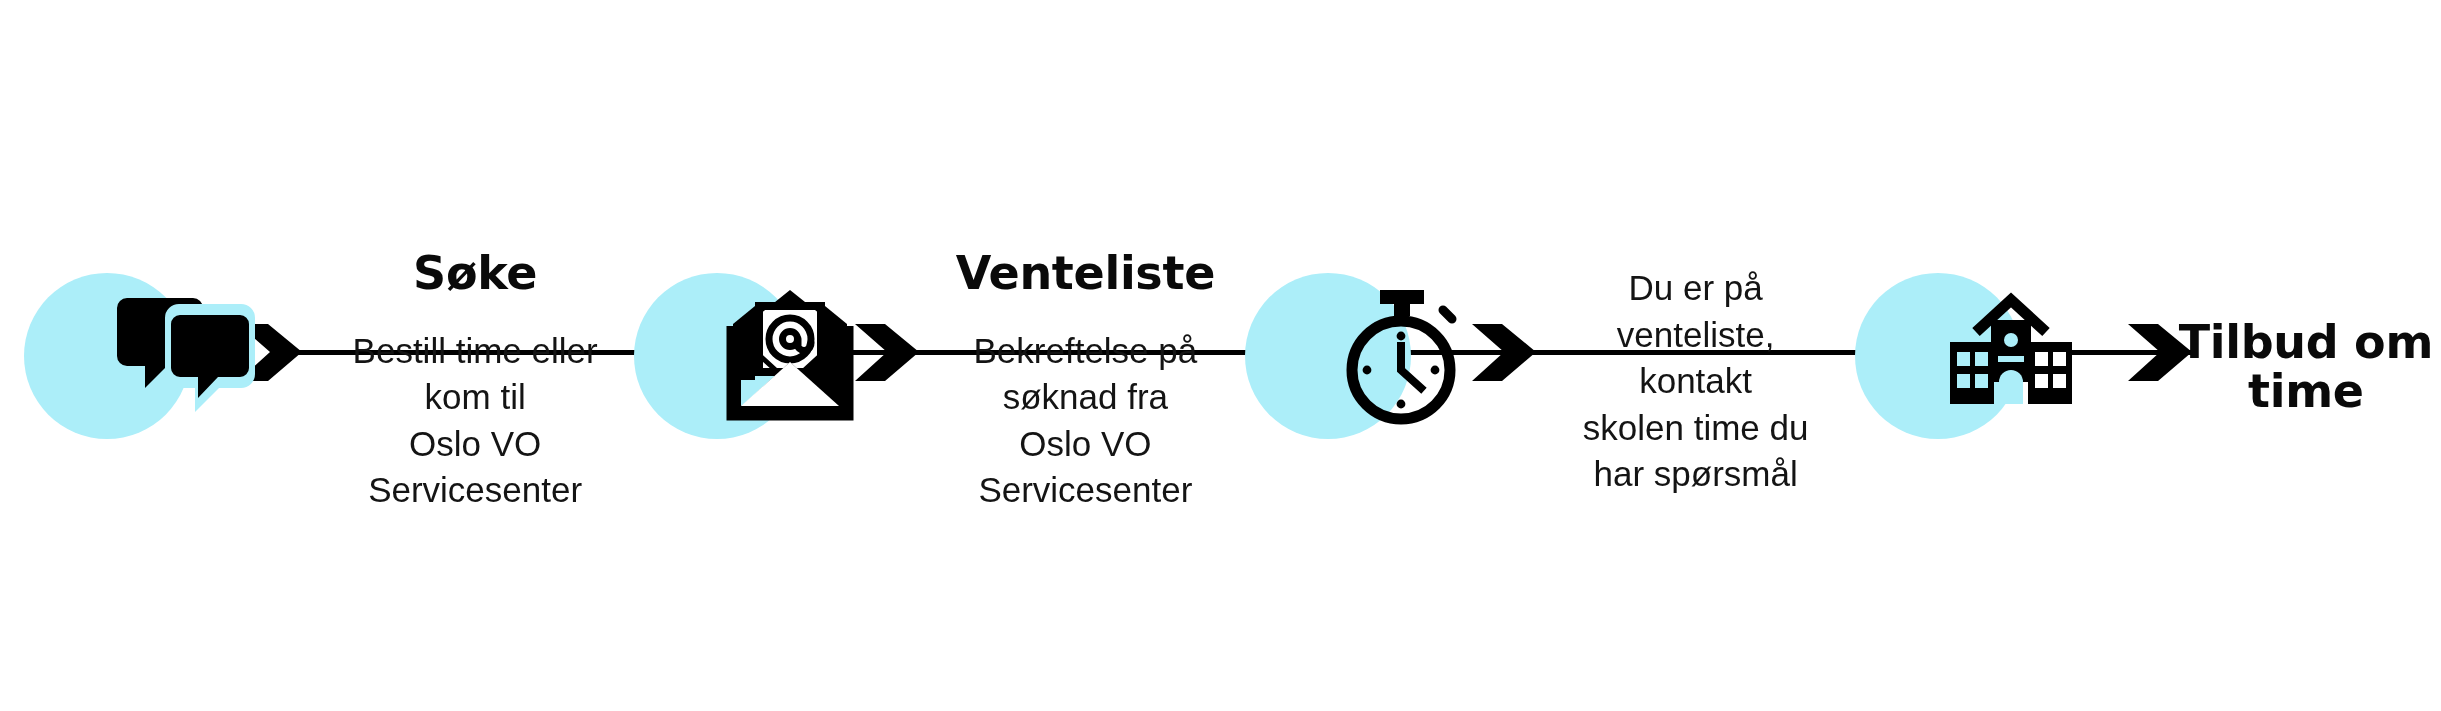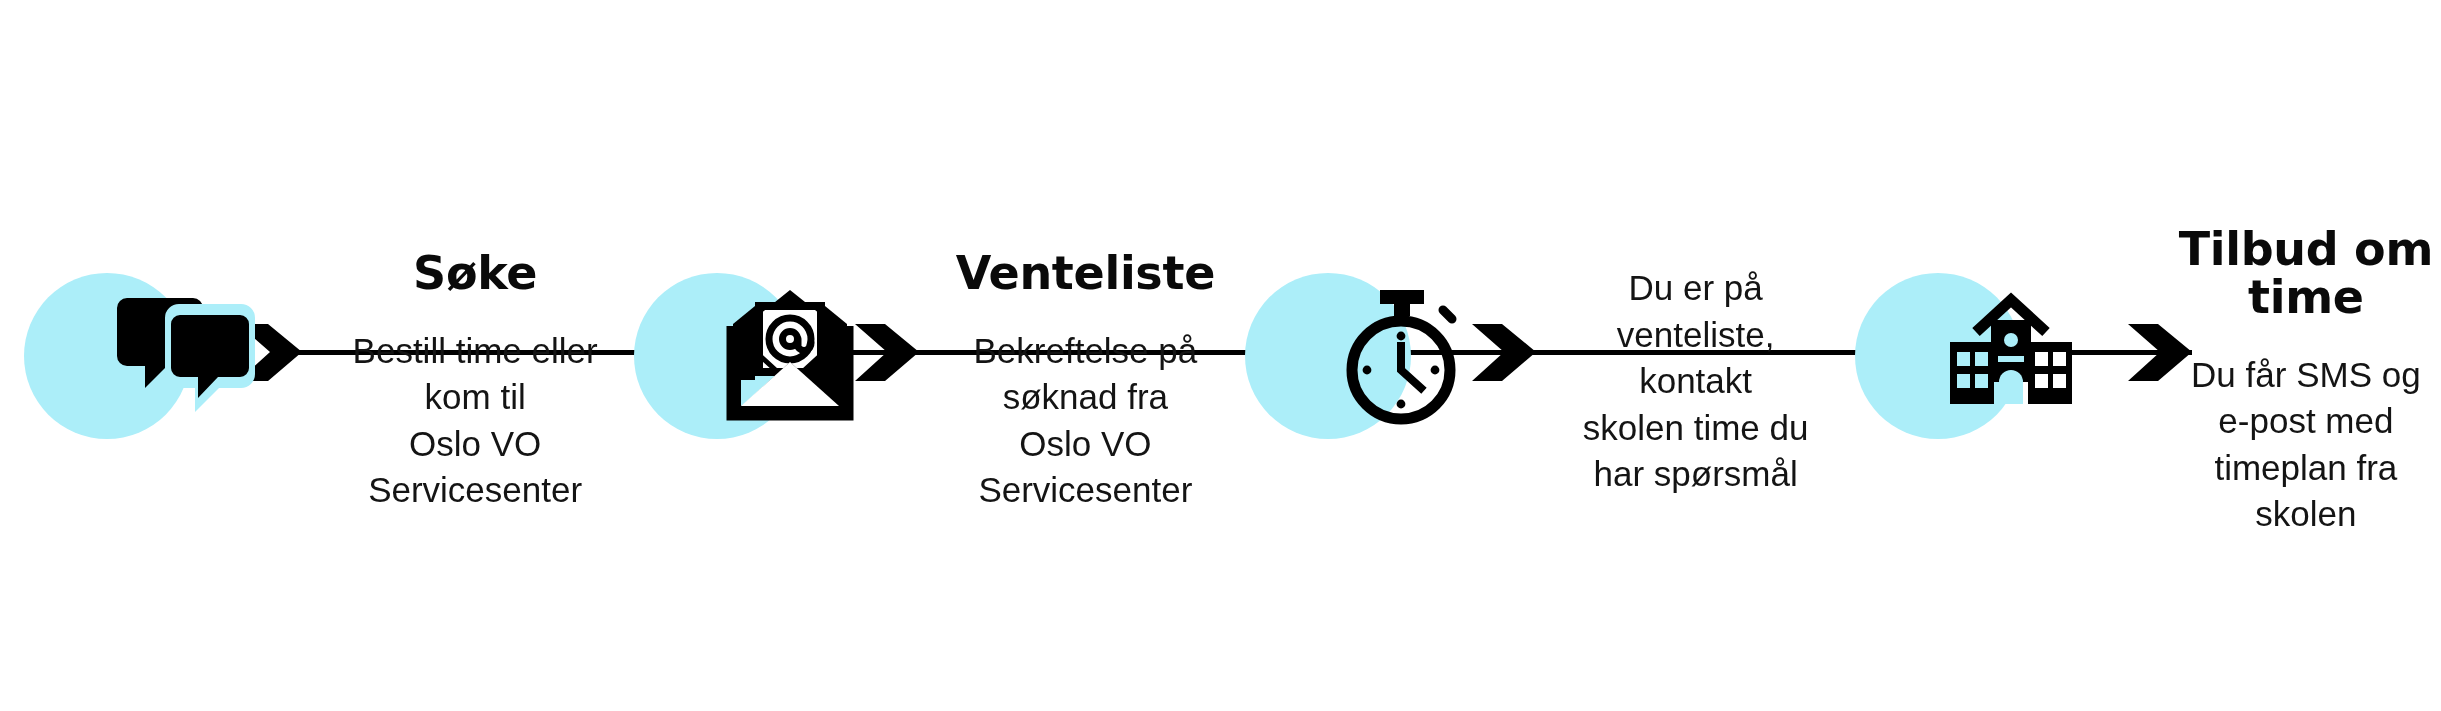--- a/index.html
+++ b/index.html
@@ -260,19 +260,17 @@
               <rect x="99" y="90" width="13" height="14" fill="#ffffff"></rect>
               <rect x="117" y="90" width="13" height="14" fill="#ffffff"></rect>
 
               <path fill="#ACEEF9" d="M63 120 L63 98 a12 12 0 0 1 24 0 L87 120 Z"></path>
             </svg>
           </div>
         </div>
       </div>
       <div class="caption">
         <h2 class="step-title">Tilbud om time</h2>
-        <p class="step-desc">Du får SMS og e-post med
-timeplan fra skolen</p>
       </div>
     </div>
 
   </div>
 </div>
 
 </body></html>

